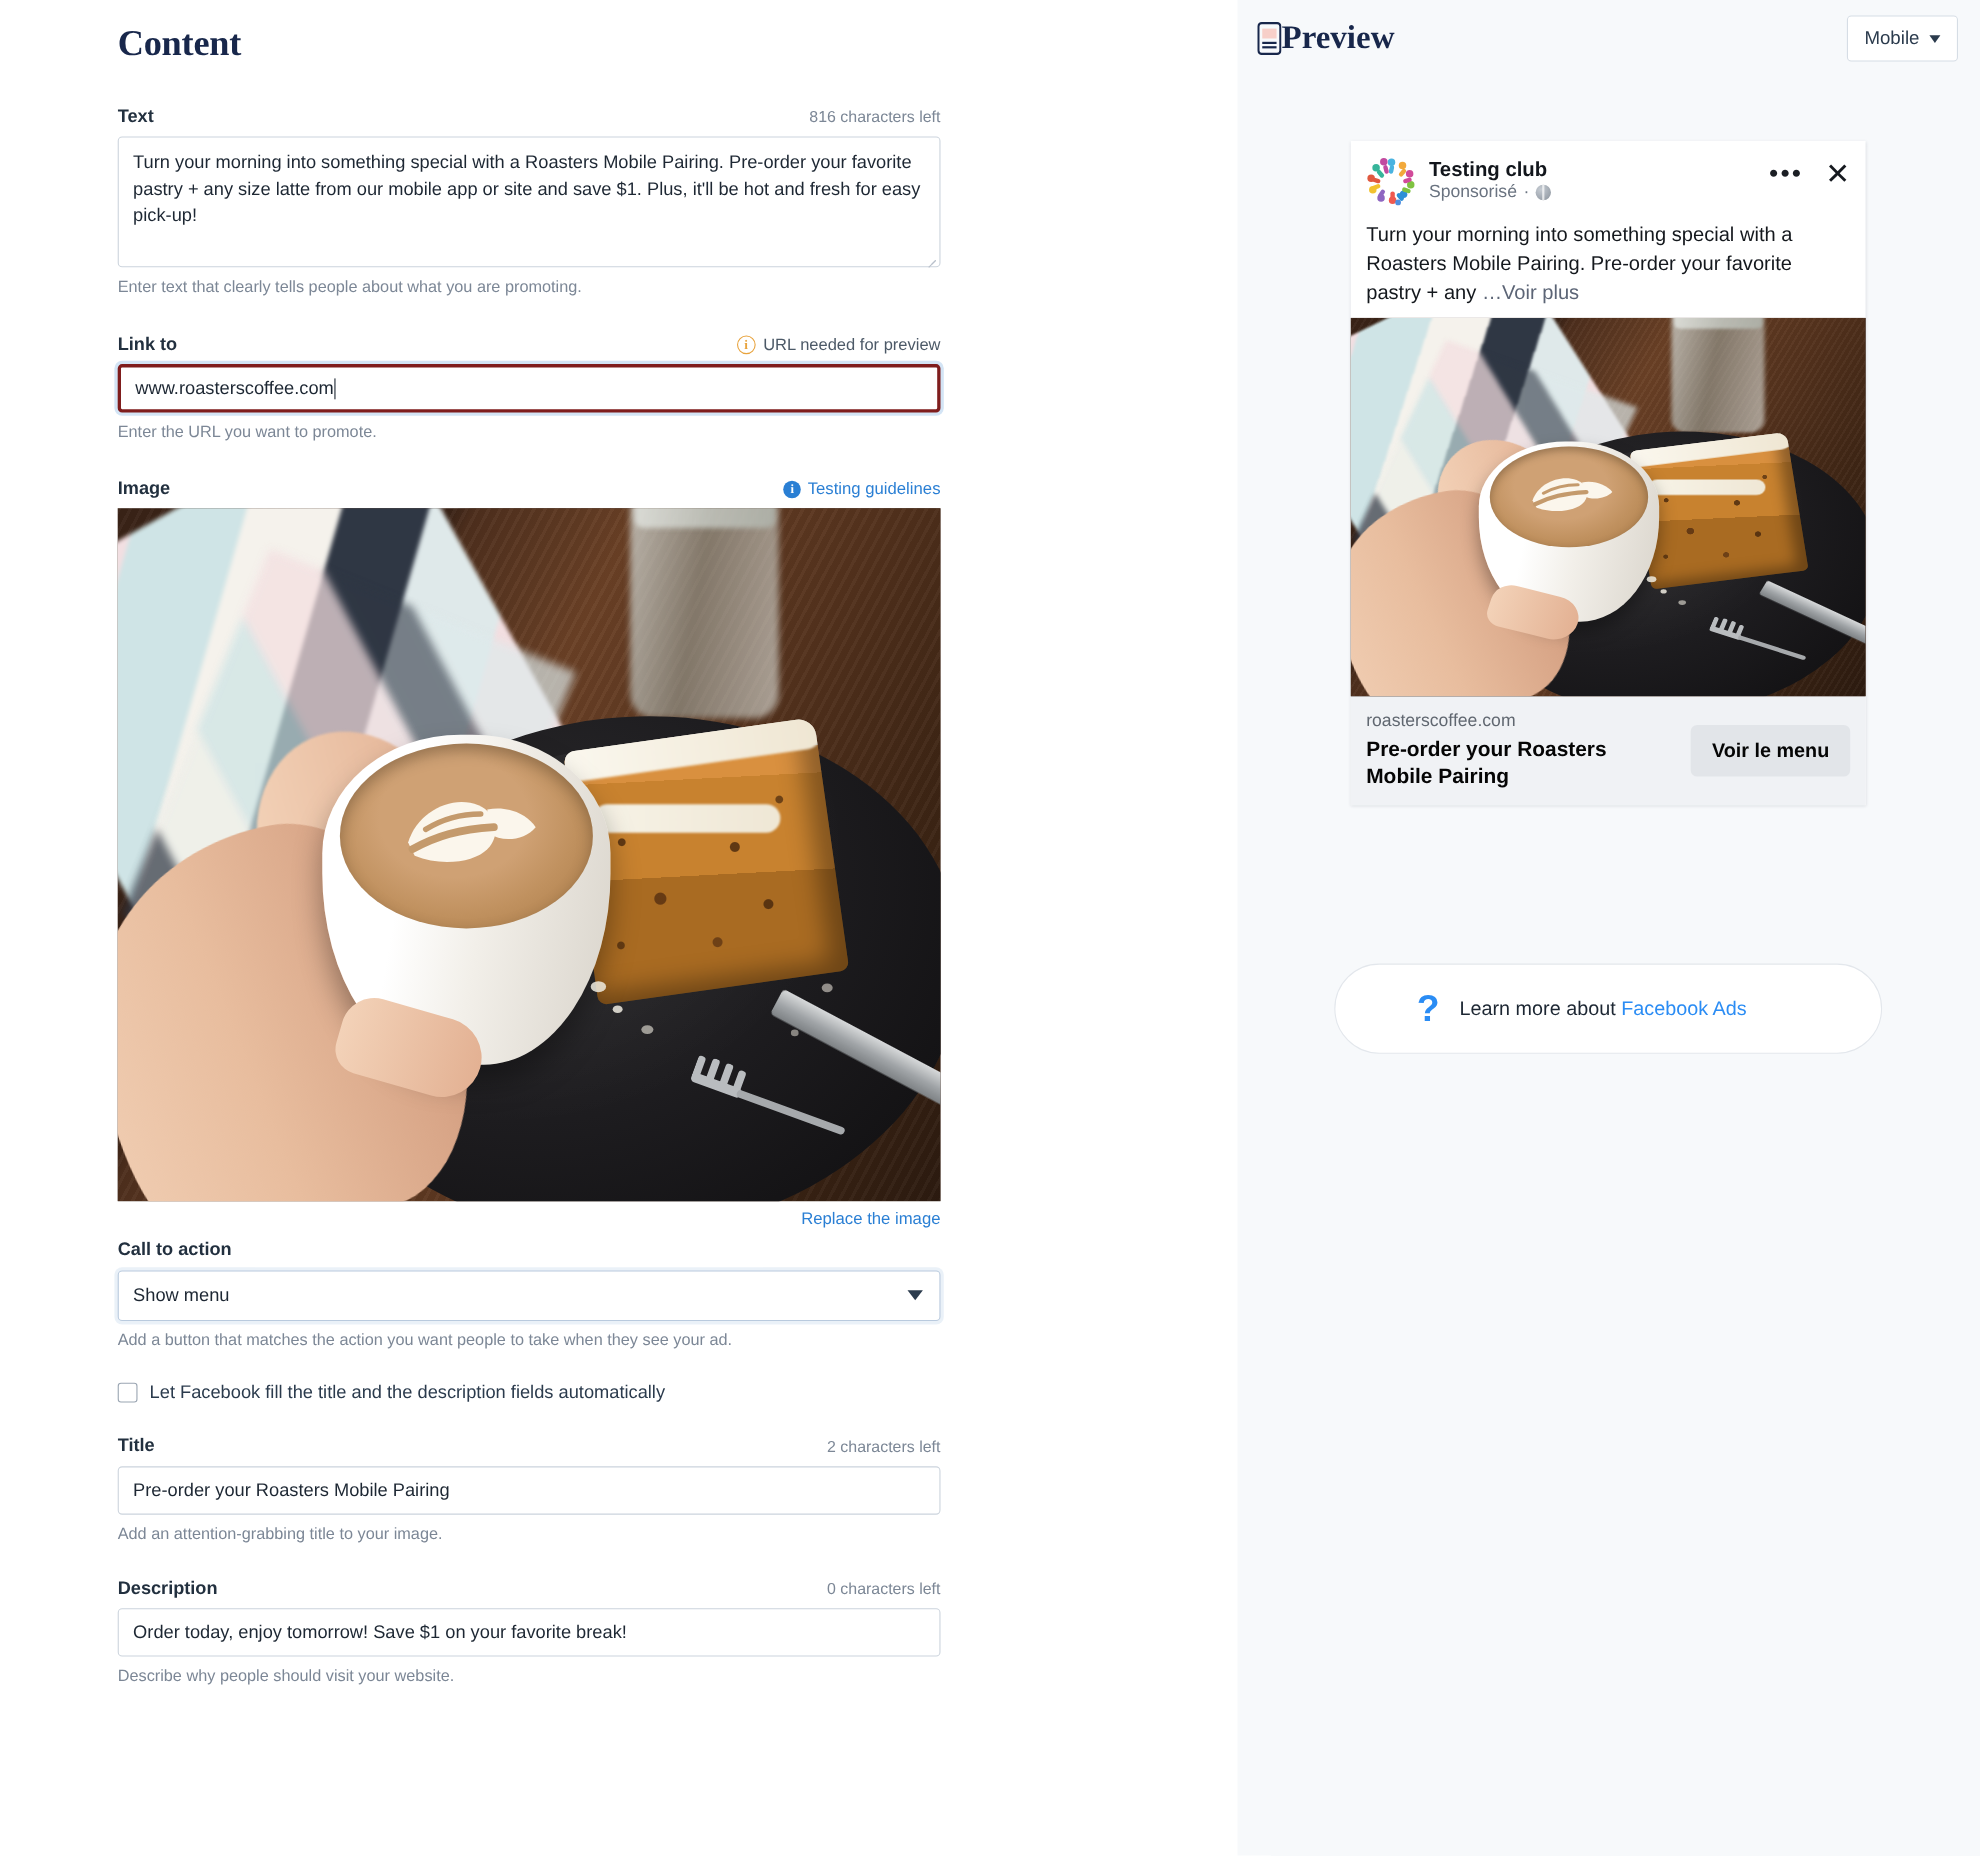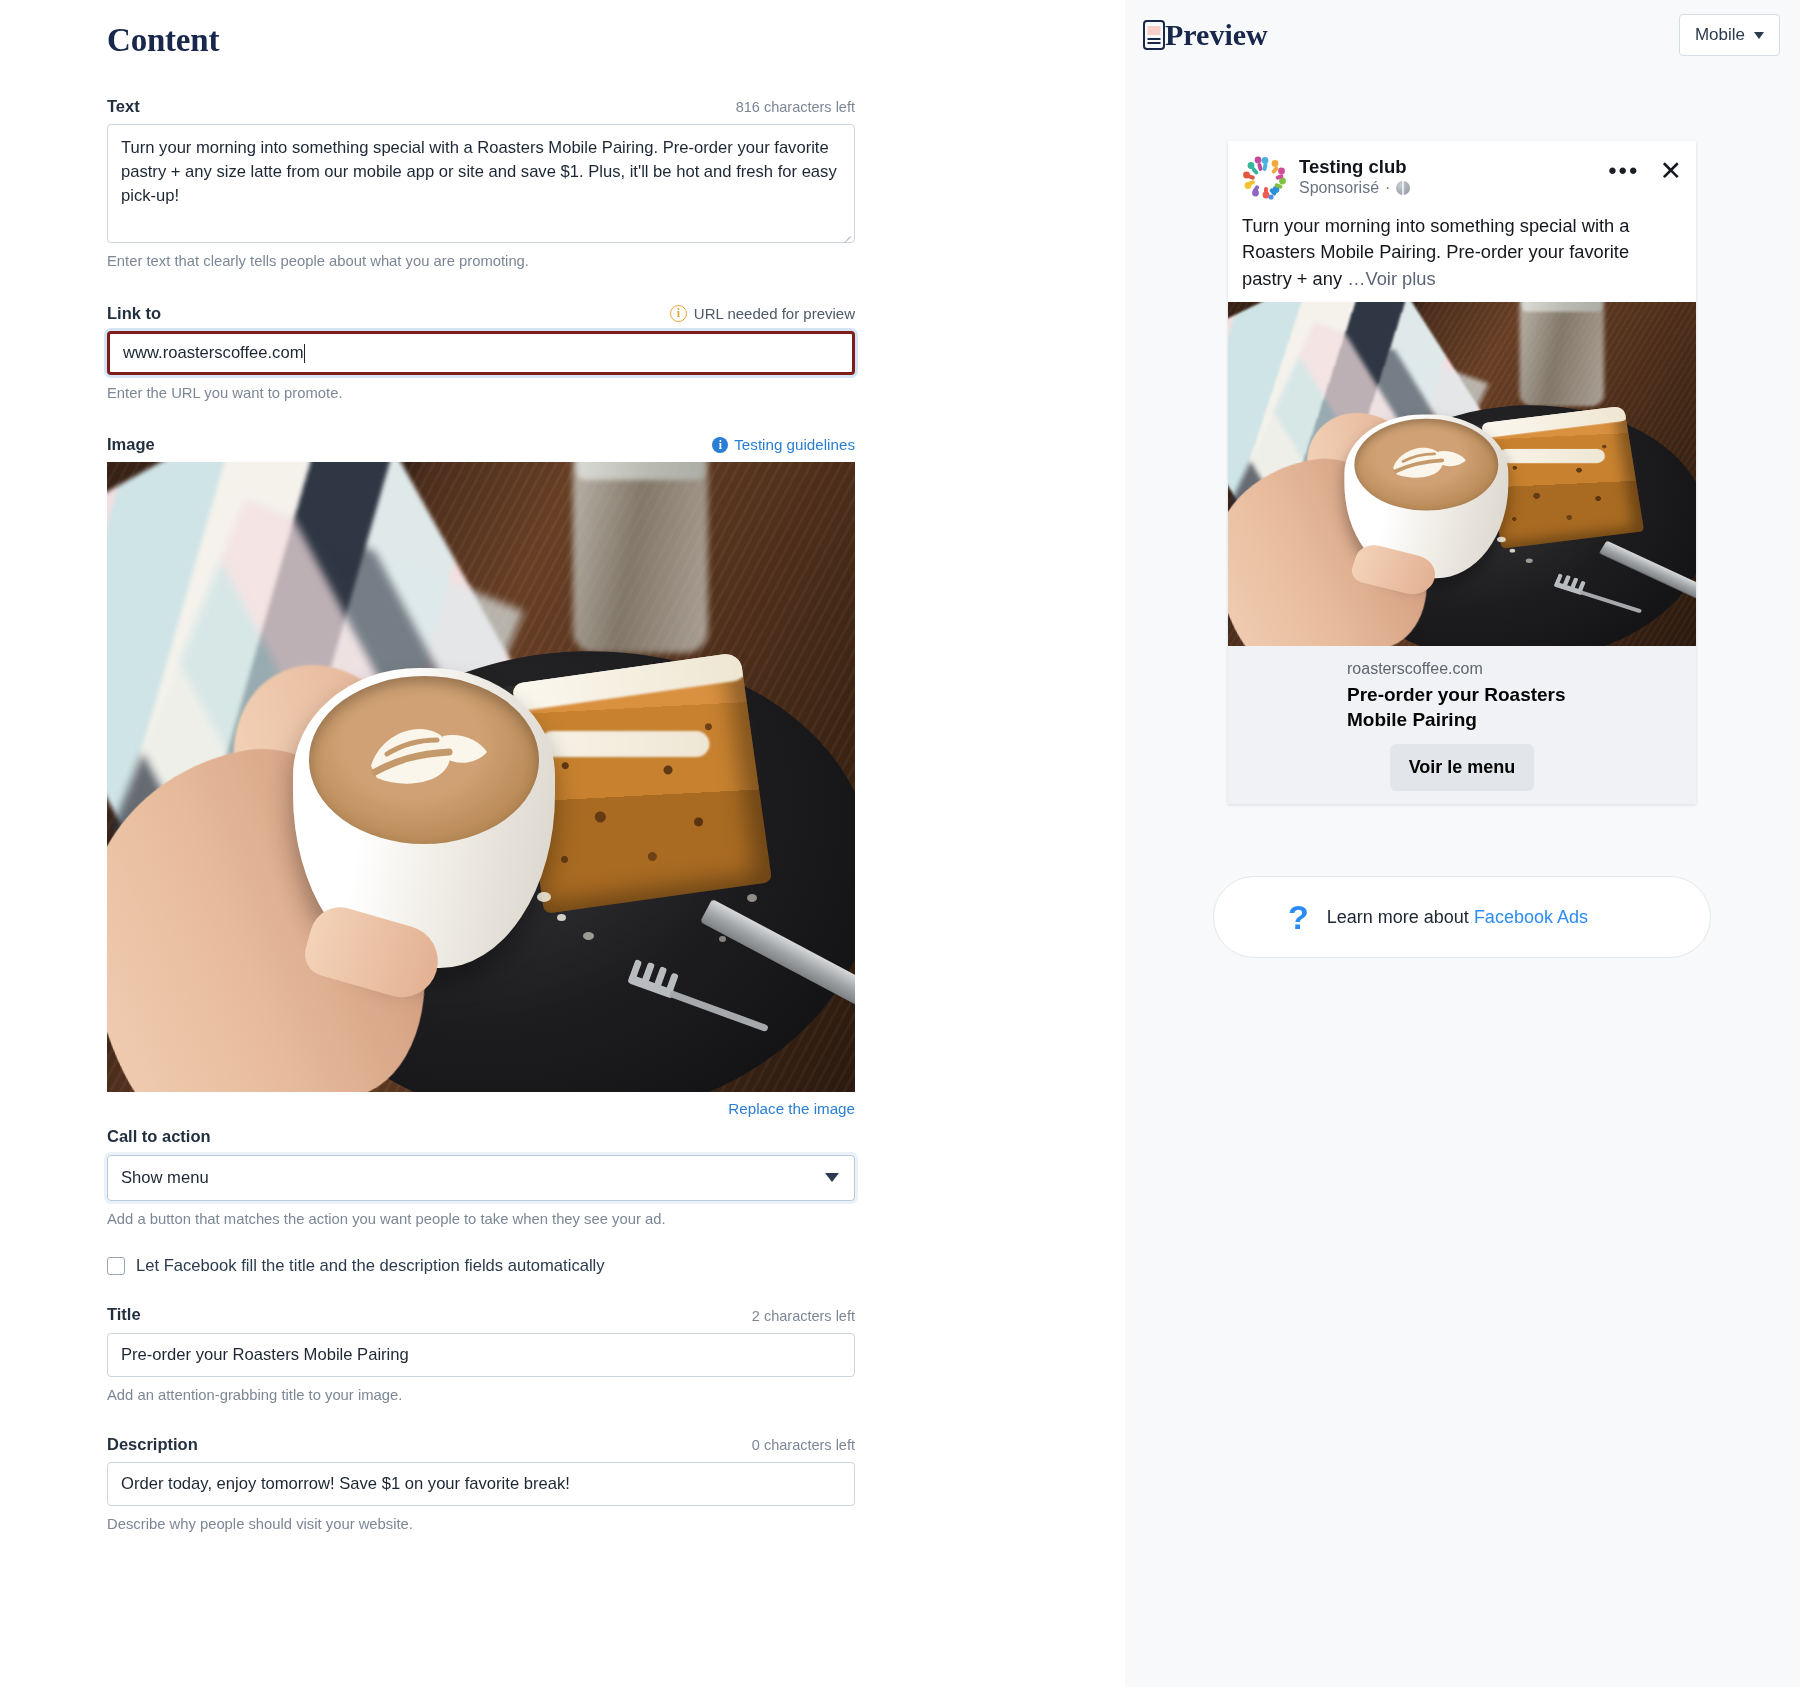--- a/index.html
+++ b/index.html
@@ -289,21 +289,21 @@
     display: flex; align-items: center; gap: 9px;
     background: #fff; border: 1px solid #d6dde5; border-radius: 4px;
     padding: 10px 15px; font-size: 17px; color: #2b3b4d;
   }
   .mb-caret {
     width: 0; height: 0; border-left: 5.5px solid transparent;
     border-right: 5.5px solid transparent; border-top: 7px solid #2b3b4d;
   }
 
   .ad-card {
-    position: absolute; left: 103px; top: 141px; width: 468px;
+    position: absolute; left: 103px; top: 128px; width: 468px;
     background: #fff; box-shadow: 0 1px 3px rgba(20,30,50,0.14);
   }
   .ad-top { padding: 14px 14px 0 14px; display: flex; align-items: flex-start; }
   .avatar { width: 46px; height: 46px; position: relative; flex: 0 0 auto; }
   .ad-names { margin-left: 11px; flex: 1 1 auto; }
   .ad-page-name { font-size: 18.5px; font-weight: bold; color: #12161c; line-height: 1.25; }
   .ad-sponsored { font-size: 16px; color: #6a7380; display: flex; align-items: center; gap: 6px; margin-top: 1px;}
   .globe {
     width: 14px; height: 14px; border-radius: 50%;
     background: radial-gradient(circle at 35% 30%, #c6ccd3, #8a929c);
@@ -321,21 +321,21 @@
     padding: 12px 14px 10px 14px; font-size: 18.3px; color: #14181d;
     line-height: 1.44; position: relative;
   }
   .voir-plus { color: #5c6576; font-size: 18.3px; white-space: nowrap; }
 
   .ad-photo { width: 468px; height: 344px; position: relative; overflow: hidden; background: #3a2317;}
   .ad-photo .photo { transform-origin: 0 0; transform: scale(0.6257, 0.546); }
 
   .ad-footer {
     background: #f0f2f5; padding: 13px 14px; display: flex;
-    align-items: center; justify-content: space-between; gap: 12px; flex-direction: column;
+    align-items: center; justify-content: space-between; gap: 12px;
   }
   .ad-domain { font-size: 16px; color: #606770; line-height: 1.3; }
   .ad-headline {
     font-size: 19px; font-weight: bold; color: #050505;
     line-height: 1.32; margin-top: 2px; max-width: 230px;
   }
   .cta-btn {
     background: #e2e5e9; border-radius: 6px; padding: 13px 19px;
     font-size: 18px; font-weight: bold; color: #050505; white-space: nowrap;
   }

